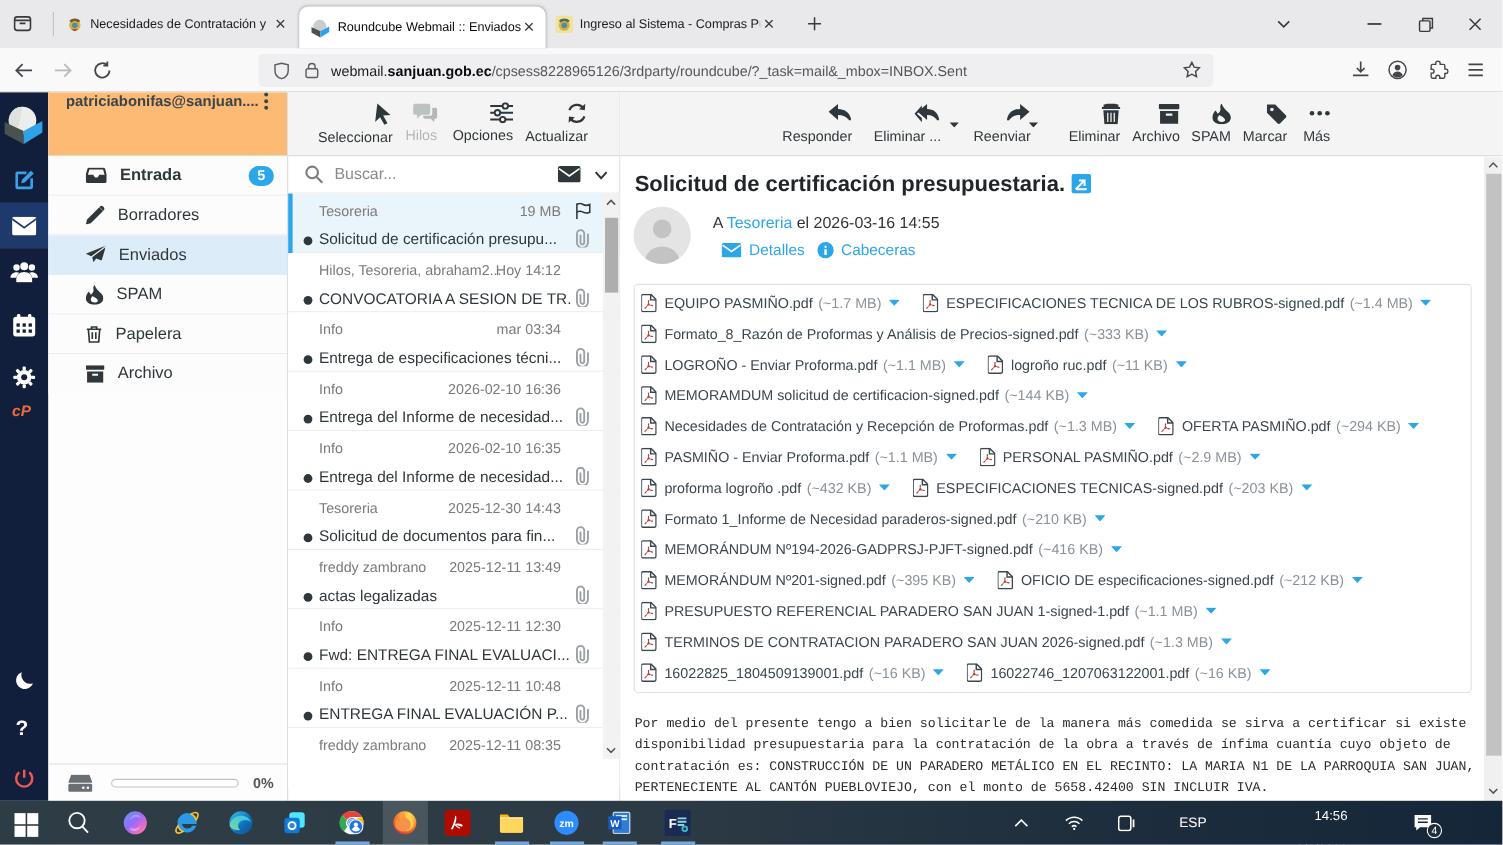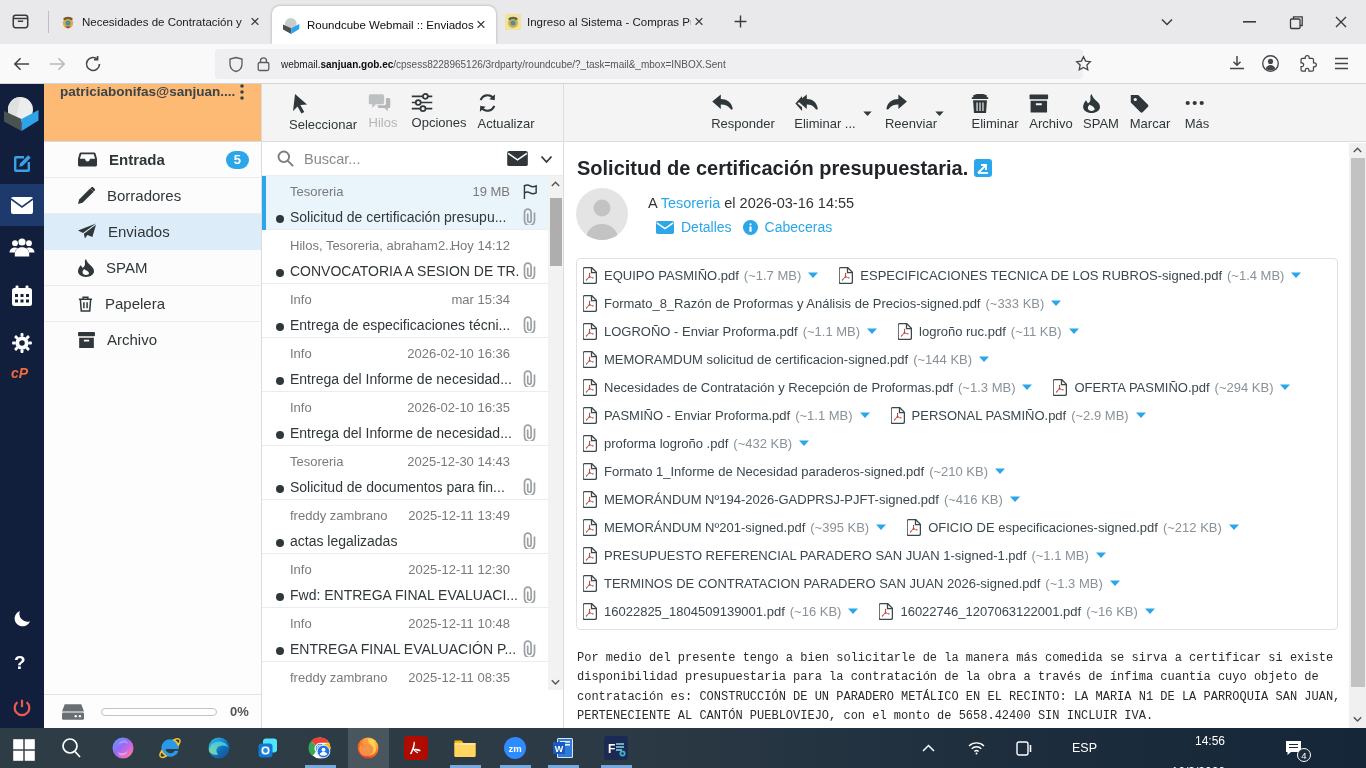--- a/index.html
+++ b/index.html
@@ -6,29 +6,29 @@
 body{font-family:"Liberation Sans",sans-serif;background:#fff;position:relative;font-size:14px;color:#333}
 .abs{position:absolute}
 svg{display:block}
 
 #tabbar{position:absolute;left:0;top:0;width:1366px;height:44px;background:#e9e9eb}
 .tab-inactive{position:absolute;top:0;height:43px;display:flex;align-items:center;color:#1b1b1f;font-size:11.5px;white-space:nowrap}
 #tabact{position:absolute;left:272px;top:6px;width:224px;height:38px;background:#fff;border-radius:8px 8px 0 0;box-shadow:0 0 3px rgba(0,0,0,.3);display:flex;align-items:center;font-size:11.5px;color:#0c0c0d;white-space:nowrap}
 .tclose{color:#3a3a3e;font-size:17px;font-weight:400;margin-left:8px}
 .tdivider{position:absolute;top:11px;width:1px;height:22px;background:#bfbfc3}
 #navbar{position:absolute;left:0;top:44px;width:1366px;height:40px;background:#f9f9fa;border-bottom:1px solid #d4d4d8}
-#urlbar{position:absolute;left:215px;top:5px;width:868px;height:30px;background:#efeff1;border-radius:4px;display:flex;align-items:center;font-size:10px;color:#5b5b60}
+#urlbar{position:absolute;left:235px;top:5px;width:868px;height:30px;background:#efeff1;border-radius:4px;display:flex;align-items:center;font-size:13px;color:#5b5b60}
 
 #app{position:absolute;left:0;top:84px;width:1366px;height:644px;display:flex}
 #navstrip{width:44px;height:644px;background:#111f3d;position:relative;flex:none}
 #folders{width:217px;height:644px;background:#fdfdfd;position:relative;flex:none}
 #listcol{width:303px;height:644px;background:#fff;border-left:1px solid #d8dde0;border-right:1px solid #d8dde0;position:relative;flex:none}
 #mailcol{flex:1;height:644px;background:#fff;position:relative}
 .rtoolbar{height:58px;background:#f4f4f4;border-bottom:1px solid #dcdcdc;display:flex;align-items:center}
-.tbtn{display:flex;flex-direction:column;align-items:flex-start;color:#30373a;font-size:13px}
+.tbtn{display:flex;flex-direction:column;align-items:flex-end;color:#30373a;font-size:13px}
 .tbtn span{margin-top:3px}
 
 .frow{height:36px;display:flex;align-items:center;padding-left:34px;border-bottom:1px solid #ececec;background:#fcfcfc;color:#30373a;font-size:15px}
 .frow svg{margin-right:12px}
 
 .mrow{height:54px;border-bottom:1px solid #ececec;position:relative;background:#fff}
 .msender{position:absolute;left:28px;top:8px;font-size:13px;color:#7a7a7a}
 .mdate{position:absolute;right:53px;top:8px;font-size:13px;color:#7a7a7a}
 .msubj{position:absolute;left:28px;top:33px;font-size:14px;color:#30373a;white-space:nowrap;max-width:230px;overflow:hidden}
 .mdot{position:absolute;left:14px;top:39px;width:8px;height:8px;border-radius:50%;background:#30373a}
@@ -327,21 +327,21 @@
   <div class="msender">Hilos, Tesoreria, abraham2...</div>
         <div class="mdate">Hoy 14:12</div>
   <div class="mdot"></div>
         <div class="msubj">CONVOCATORIA A SESION DE TR...</div>
   <svg class="mclip" width="15" height="17" viewBox="0 0 15 17" fill="none" stroke="#9aa0a3" stroke-width="1.7">
           <path d="M12.5 4.5v8a5 5 0 0 1-10 0v-8a3.3 3.3 0 0 1 6.6 0v8a1.7 1.7 0 0 1-3.4 0v-7"></path>
         </svg>
  </div>
  <div class="mrow">
   <div class="msender">Info</div>
-        <div class="mdate">mar 15:34</div>
+        <div class="mdate">mar 03:34</div>
   <div class="mdot"></div>
         <div class="msubj">Entrega de especificaciones técni...</div>
   <svg class="mclip" width="15" height="17" viewBox="0 0 15 17" fill="none" stroke="#9aa0a3" stroke-width="1.7">
           <path d="M12.5 4.5v8a5 5 0 0 1-10 0v-8a3.3 3.3 0 0 1 6.6 0v8a1.7 1.7 0 0 1-3.4 0v-7"></path>
         </svg>
  </div>
  <div class="mrow">
   <div class="msender">Info</div>
         <div class="mdate">2026-02-10 16:36</div>
   <div class="mdot"></div>
@@ -575,20 +575,25 @@
               <use href="#car"></use>
             </svg></span>
         </div>
   <div class="attrow">
           <span class="att"><svg width="14" height="17" viewBox="0 0 14 17">
               <use href="#pdf"></use>
             </svg>proforma logroño .pdf <span class="sz">(~432 KB)</span><svg class="car" width="10" height="6" viewBox="0 0 10 6">
               <use href="#car"></use>
             </svg></span>
           <span class="gap2"></span>
+          <span class="att"><svg width="14" height="17" viewBox="0 0 14 17">
+              <use href="#pdf"></use>
+            </svg>ESPECIFICACIONES TECNICAS-signed.pdf <span class="sz">(~203 KB)</span><svg class="car" width="10" height="6" viewBox="0 0 10 6">
+              <use href="#car"></use>
+            </svg></span>
         </div>
   <div class="attrow">
           <span class="att"><svg width="14" height="17" viewBox="0 0 14 17">
               <use href="#pdf"></use>
             </svg>Formato 1_Informe de Necesidad paraderos-signed.pdf <span class="sz">(~210 KB)</span><svg class="car" width="10" height="6" viewBox="0 0 10 6">
               <use href="#car"></use>
             </svg></span>
         </div>
   <div class="attrow">
           <span class="att"><svg width="14" height="17" viewBox="0 0 14 17">

